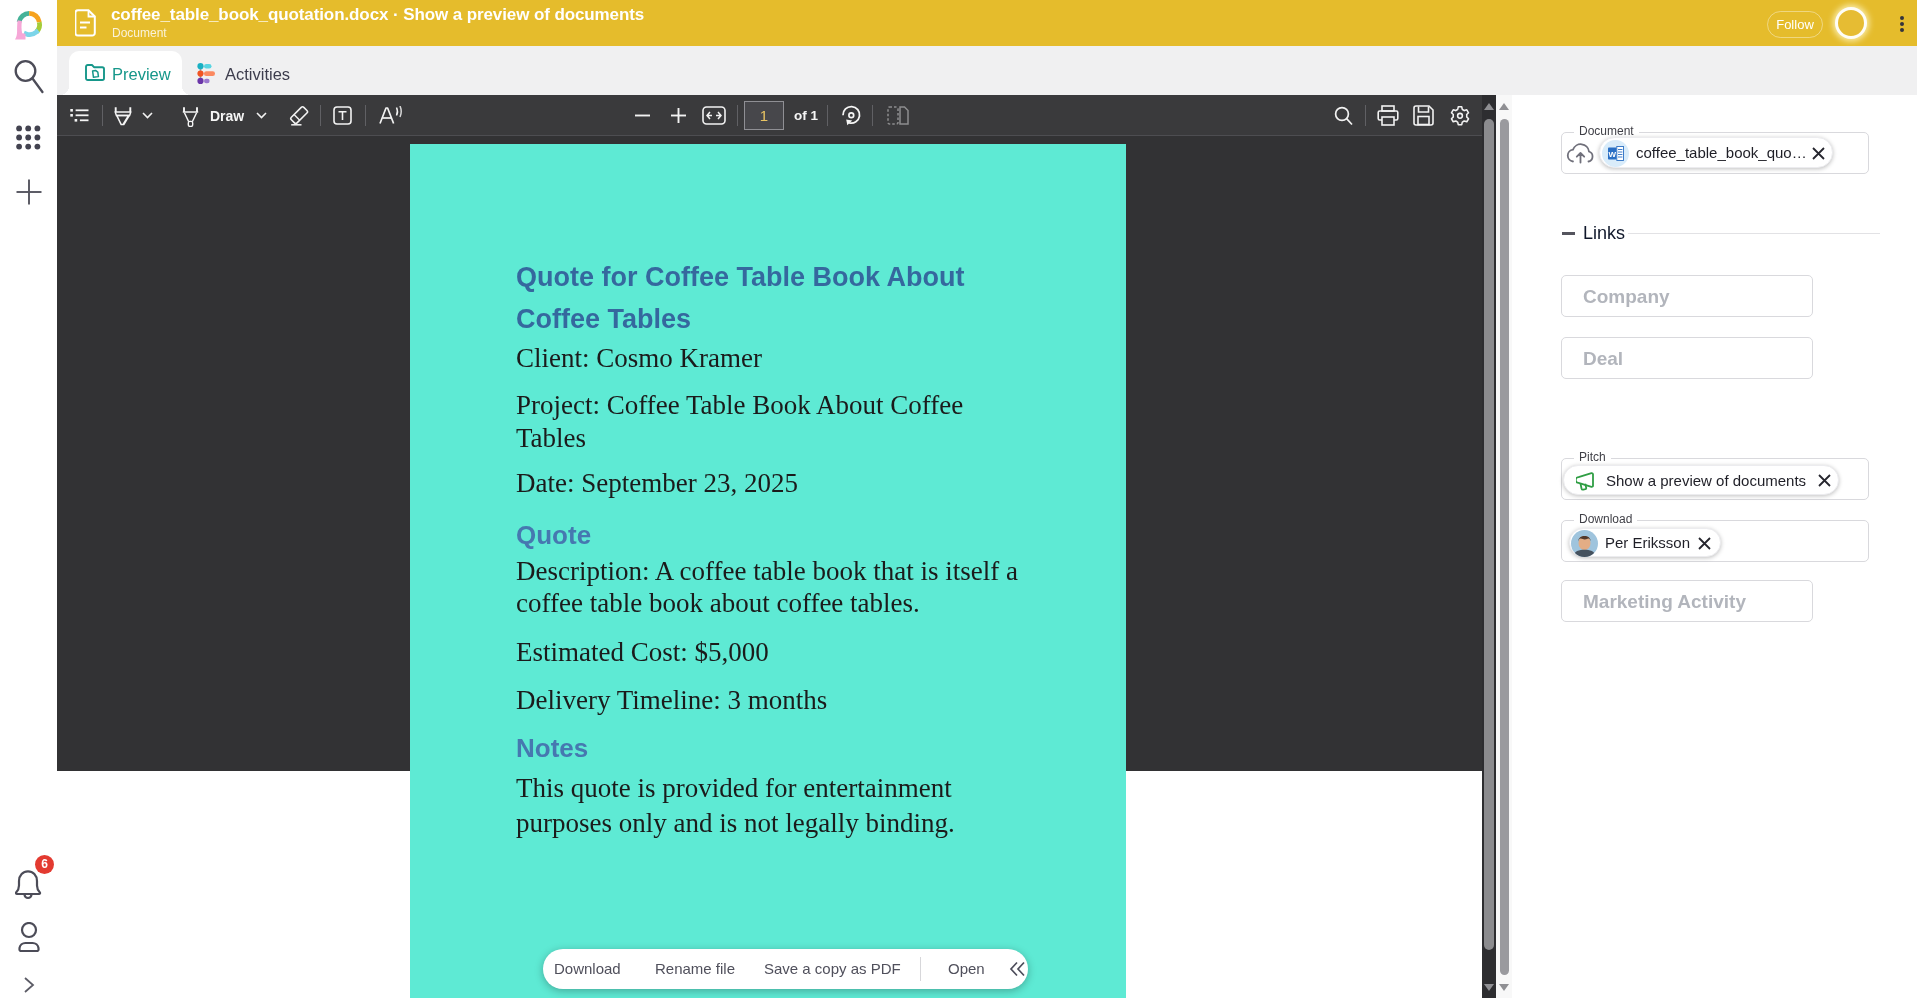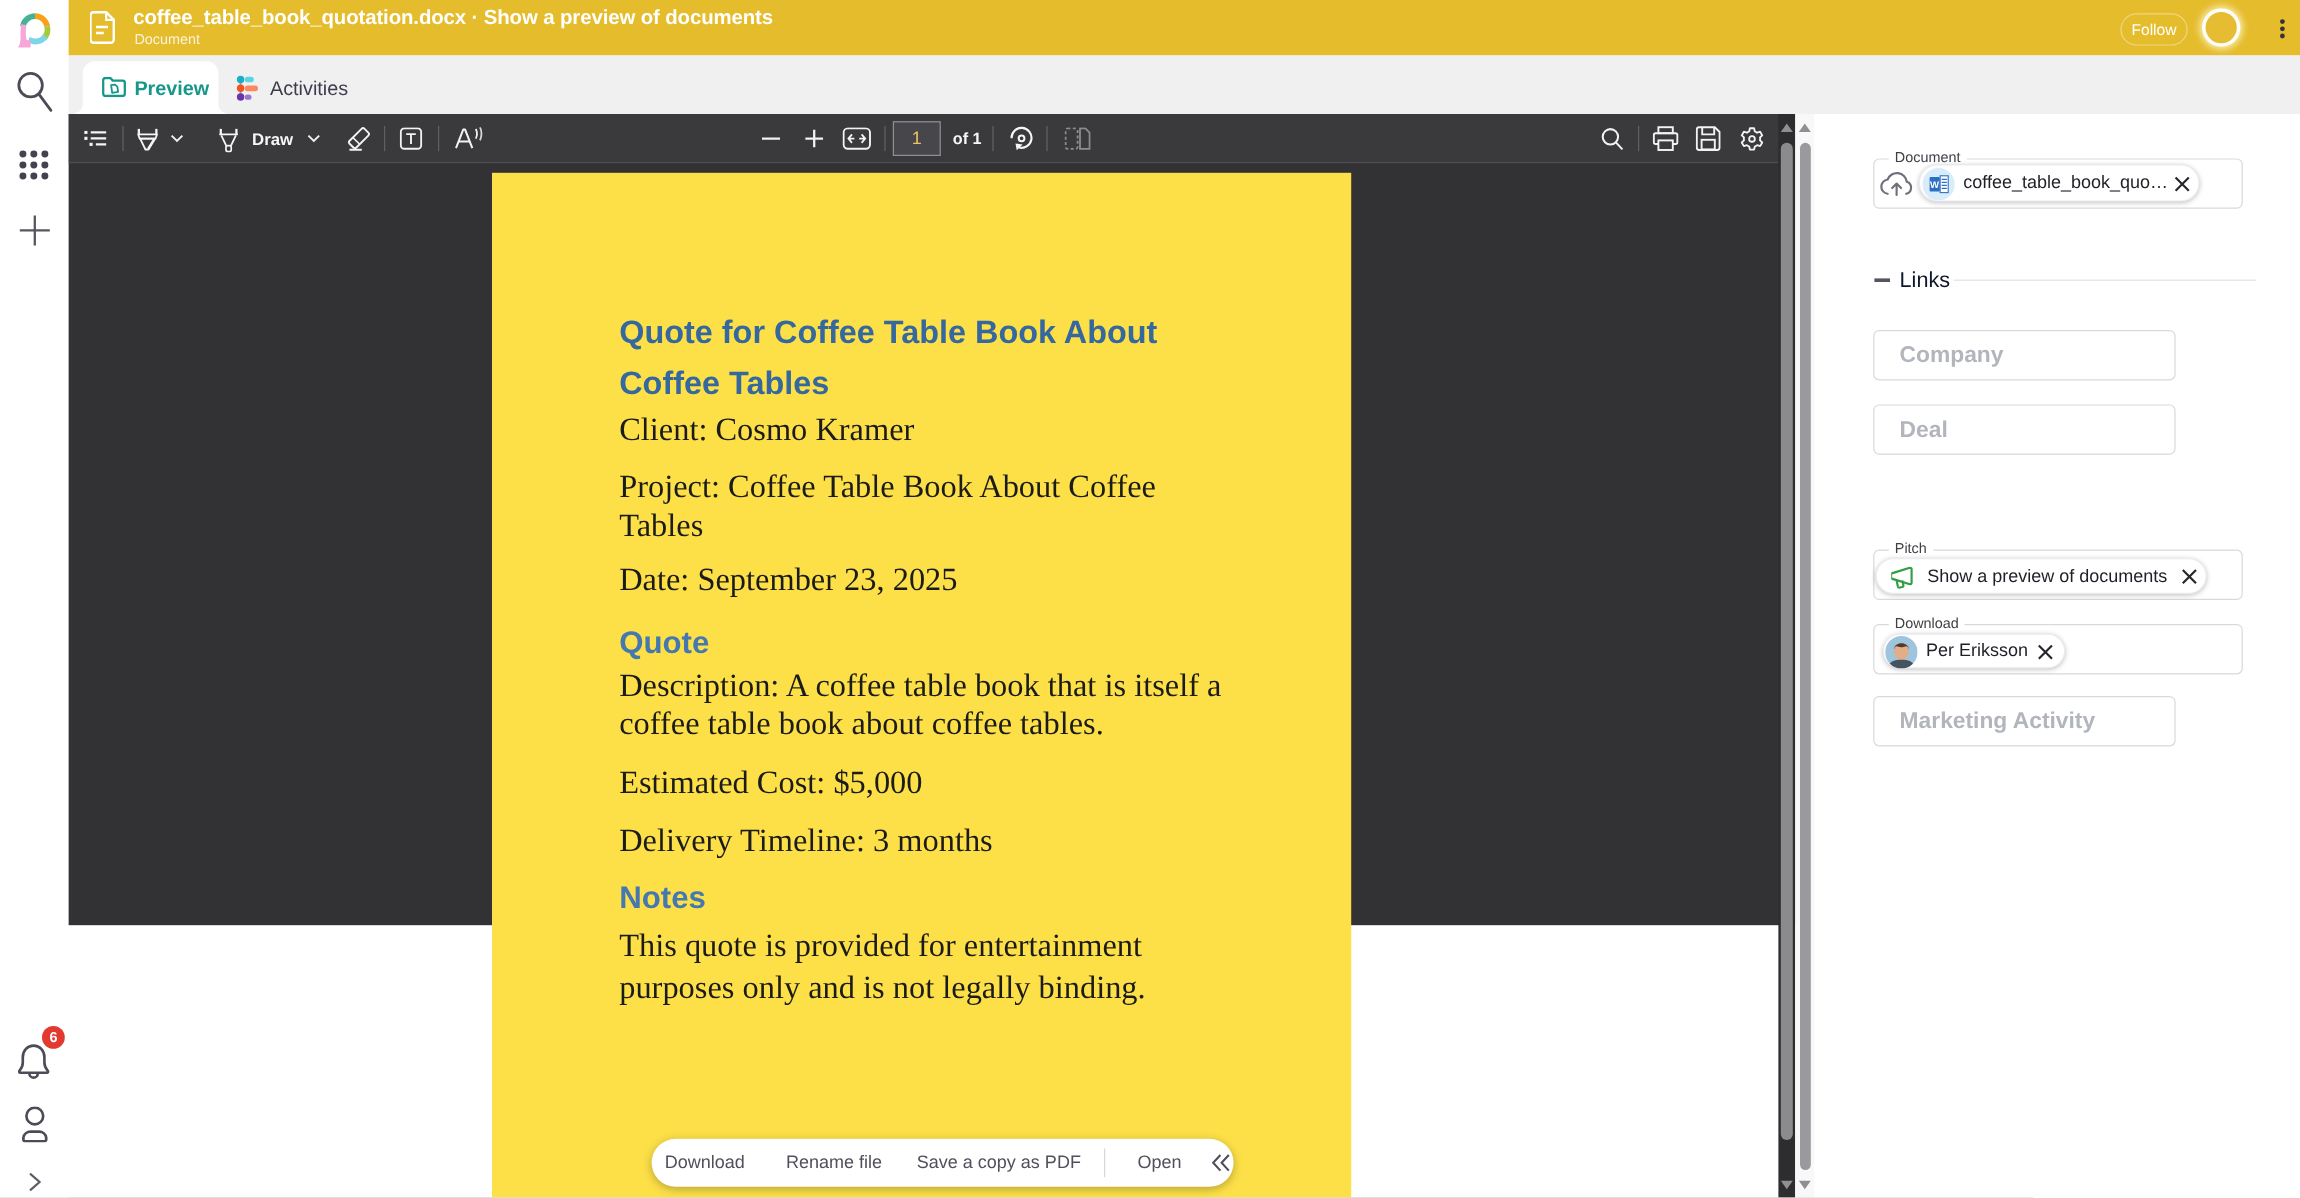--- a/index.html
+++ b/index.html
@@ -14,34 +14,34 @@
   #header { left:57px; top:0; width:1860px; height:46px; background:#e5bc2c; z-index:4; }
   #hdr-title { left:54px; top:5px; color:#fff; font-size:17px; font-weight:bold; white-space:nowrap; letter-spacing:-0.1px; }
   #hdr-sub { left:55px; top:26px; color:#faf2da; font-size:12px; }
   #follow { left:1710px; top:11px; width:56px; height:27px; border:1px solid rgba(255,255,255,0.4); border-radius:14px; color:#fff; font-size:13px; text-align:center; line-height:25px; }
   #avatar { left:1778px; top:7px; width:32px; height:32px; border-radius:50%; background:#e6bc33; border:3px solid rgba(255,255,255,0.96); box-shadow:0 0 6px 2px rgba(255,248,200,0.85); }
   .hdots { left:1843px; width:4px; height:4px; border-radius:50%; background:#33333c; }
 
   
   #tabbar { left:57px; top:46px; width:1860px; height:49px; background:#f0f0f1; }
   #tab-active { left:12px; top:5px; width:113px; height:44px; background:#fff; border-radius:10px 10px 0 0; }
-  .tabtxt-a { color:#16978a; font-size:16.5px;font-weight:bold; }
+  .tabtxt-a { color:#16978a; font-size:16.5px; }
   #acts-txt { left:168px; top:19px; color:#3d3d4d; font-size:16.5px; }
 
   
   #viewer { left:57px; top:95px; width:1439px; height:676px; background:#323234; }
   #vtoolbar { left:0; top:0; width:1425px; height:41px; background:#3a3a3c; border-bottom:1px solid #4d4d51; }
   .vdiv { position:absolute; top:10px; width:1px; height:21px; background:#606064; }
   .vico { position:absolute; top:0; }
   #pginput { left:687px; top:6px; width:40px; height:29px; background:#47474b; border:1px solid #8f8f94; color:#e9c463; font-size:15px; text-align:center; line-height:27px; }
   #of1 { left:737px; top:13px; color:#f6f6f6; font-size:13.5px; font-weight:bold; }
   #drawtxt { left:153px; top:13px; color:#f6f6f6; font-size:14px; font-weight:bold; }
 
   
-  #page { left:353px; top:49px; width:716px; height:854px; background:#fde047; }
+  #page { left:353px; top:49px; width:716px; height:854px; background:#5eead4; }
   .doc { position:absolute; white-space:nowrap; color:#1b1b1b; font-family:"Liberation Serif", serif; font-size:27px; }
   .h1 { color:#35689e; font-family:"Liberation Sans", sans-serif; font-weight:bold; font-size:27px; }
   .h2 { color:#4678b0; font-family:"Liberation Sans", sans-serif; font-weight:bold; font-size:26px; }
 
   
   #isb { left:1425px; top:0; width:14px; height:903px; background:#2d2d30; }
   #isb-thumb { left:2px; top:24px; width:10px; height:831px; border-radius:5px; background:#8b8b8e; }
   
   #osb { left:1496px; top:95px; width:16px; height:903px; background:#f8f8f8; }
   #osb-thumb { left:4px; top:24px; width:9px; height:856px; border-radius:5px; background:#9a9a9e; }

